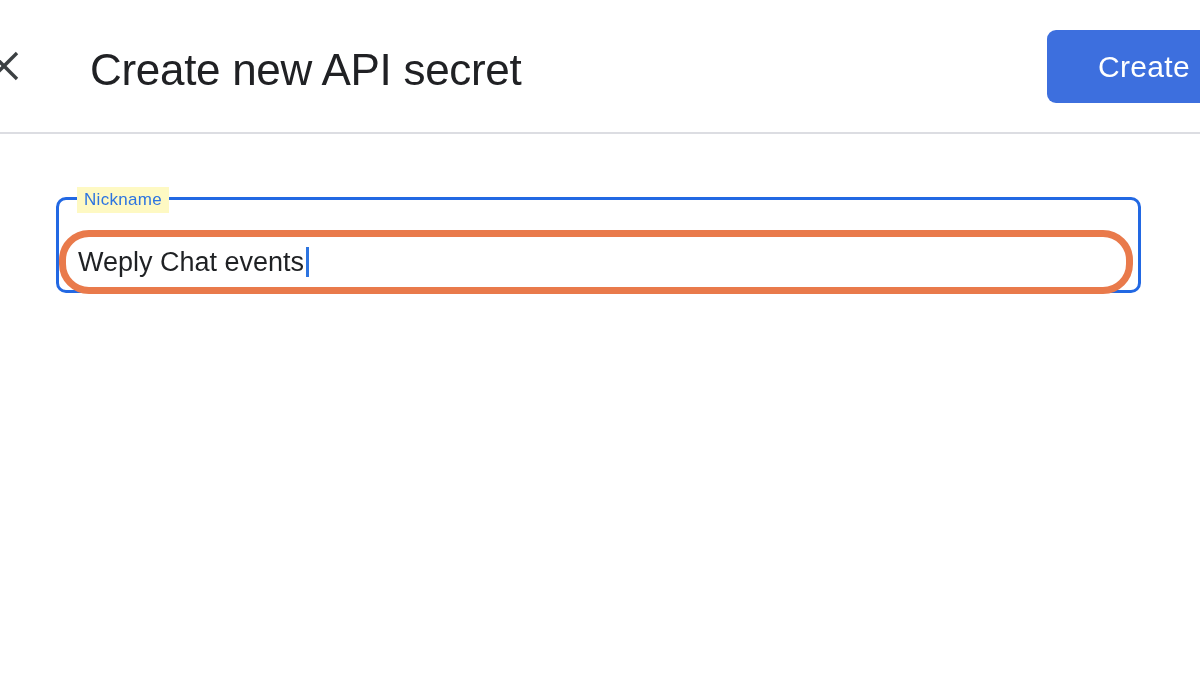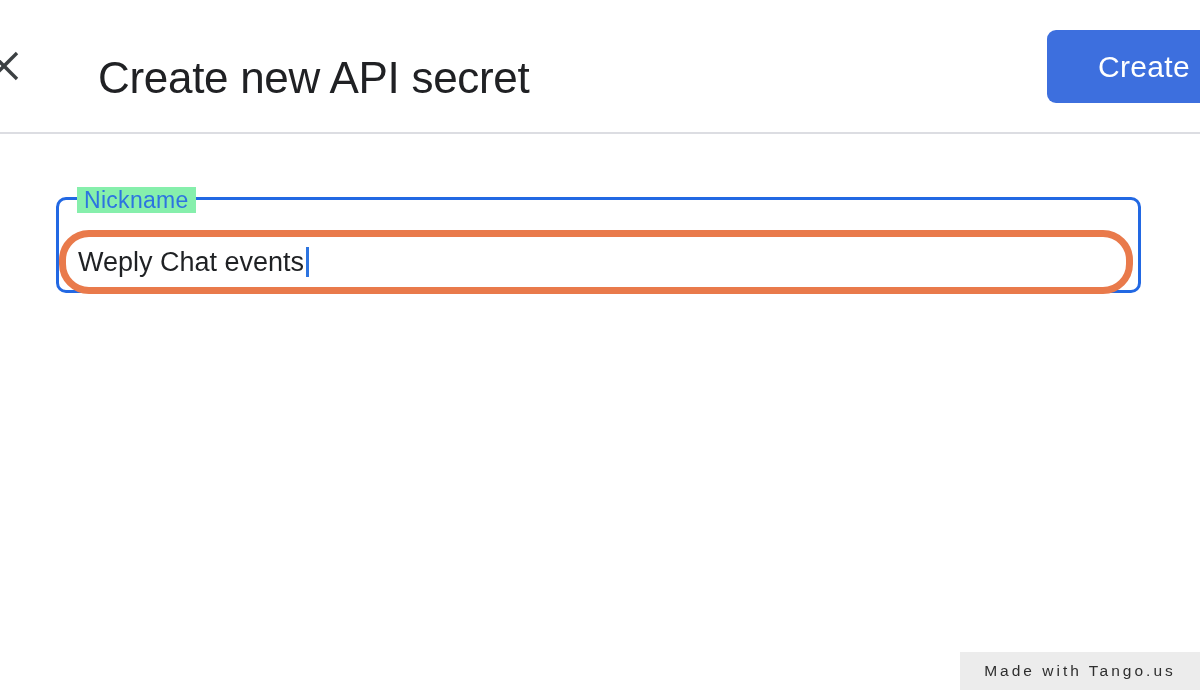--- a/index.html
+++ b/index.html
@@ -34,21 +34,21 @@
     height: 36px;
   }
   .close-svg line {
     stroke: var(--close-icon-color, #3c4043);
     stroke-width: 3.4;
   }
   .dialog-title {
     position: absolute;
     left: 90px;
     top: 45px;
-    margin: 8px;
+    margin: 0;
     font-size: 44px;
     font-weight: 400;
     letter-spacing: -0.3px;
     color: var(--title-text, #202124);
     white-space: nowrap;
   }
   .create-btn {
     position: absolute;
     left: 1047px;
     top: 30px;
@@ -82,23 +82,23 @@
     height: 96px;
     border: 3px solid var(--accent-blue, #2268e3);
     border-radius: 10px;
     box-sizing: border-box;
     background: #ffffff;
   }
   .field-label {
     position: absolute;
     top: -13px;
     left: 18px;
-    background: #86efac;
+    background: #fef9c3;
     padding: 0 7px;
-    font-size: 23px;
+    font-size: 17px;
     line-height: 26px;
     letter-spacing: 0.3px;
     color: var(--label-blue, #2d74e0);
     white-space: nowrap;
   }
 
   
   .tango-ring {
     position: absolute;
     left: 0px;
@@ -175,15 +175,14 @@
     <span class="field-label">Nickname</span>
 
     <div class="tango-ring">
       <div class="input-area" role="textbox" aria-label="Nickname">
         <span class="input-text">Weply Chat events</span>
         <span class="caret"></span>
       </div>
     </div>
   </div>
 
-  <a class="tango-badge">Made with Tango.us</a>
 
 </div>
 
 </body></html>

